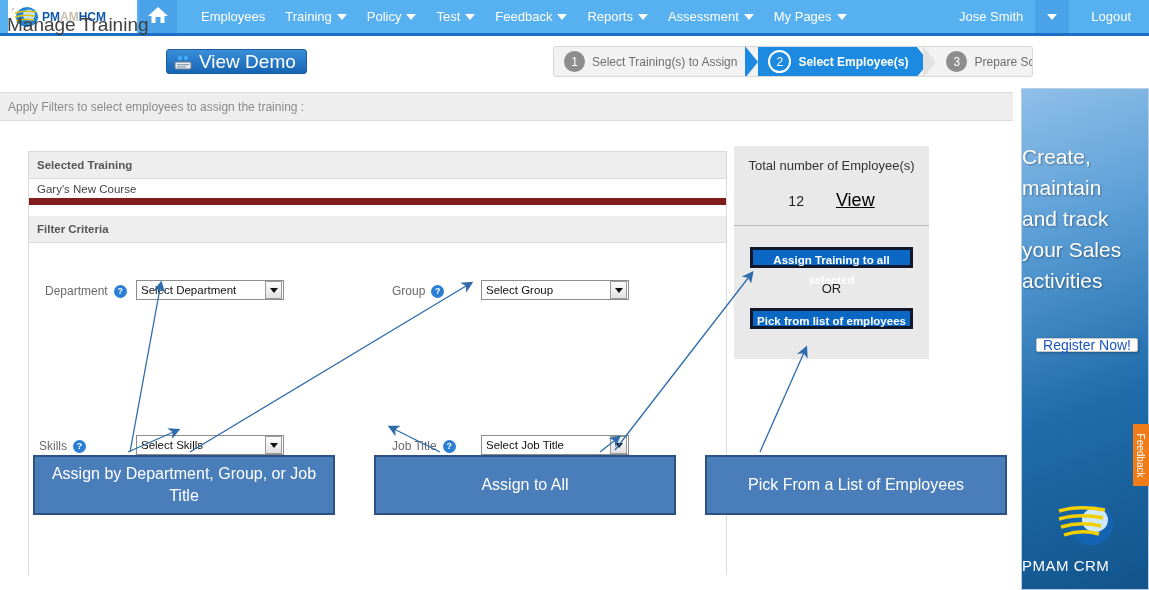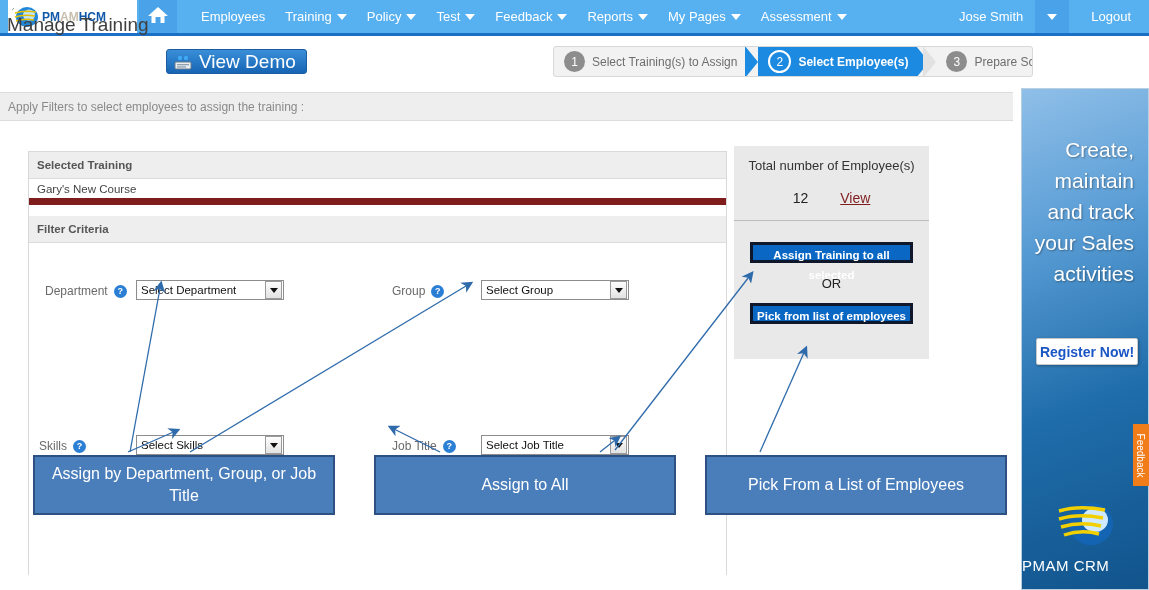--- a/index.html
+++ b/index.html
@@ -155,21 +155,21 @@
   .summary-title {
     text-align: center; font-size: 13px; color: #333; padding-top: 12px;
   }
   .summary-count-row {
     display: flex; align-items: center; justify-content: center;
     gap: 32px; margin-top: 17px; padding-bottom: 14px;
     border-bottom: 1px solid #bdbdbd;
   }
   .summary-count { font-size: 14px; color: #222; }
   .summary-view {
-    font-size: 14px; color: #7f1d1d; text-decoration: underline; cursor: pointer;
+    font-size: 18px; color: #000000; text-decoration: underline; cursor: pointer;
   }
   .sbtn {
     display: block; margin: 0 auto; background: #0a68c4;
     color: #fff; font-size: 11.5px; font-weight: bold;
     text-align: center; cursor: pointer; border: 3px solid #0f172a;
     line-height: 20px; height: 21px;
   }
   .sbtn-assign { width: 163px; margin-top: 21px; }
   .sbtn-pick { width: 163px; margin-top: 0px; }
   .or-text { text-align: center; font-size: 13px; color: #222; margin: 13px 0 12px; }
@@ -182,31 +182,30 @@
     padding: 0 8px;
   }
 
   
   .ad {
     position: absolute; left: 1021px; top: 88px; width: 128px; height: 502px;
     background: linear-gradient(160deg,#8fbfe8 0%, #5b9ed6 28%, #1f6dab 62%, #12548c 100%);
     border: 1px solid #b9cfe2;
   }
   .ad-text {
-    position: absolute; left: 0; top: 45px; width: 112px;
-    text-align: right; color: #ffffff; font-size: 21px; line-height: 31px;
+    position: absolute; left: 0; top: 52px; width: 112px;
+    text-align: left; color: #ffffff; font-size: 21px; line-height: 31px;
     text-shadow: 1px 1px 2px rgba(0,0,0,.35);
   }
   .ad-btn {
-    position: absolute; left: 14px; top: 249px; width: 102px; height: 27px;
+    position: absolute; left: 14px; top: 249px; width: 102px; height: 14px;
     background: #ffffff; border: 1px solid #c8c8c8; border-radius: 2px;
     color: #1a56c4; font-size: 14px; display: flex;
     align-items: center; justify-content: center; cursor: pointer;
     box-shadow: 1px 1px 3px rgba(0,0,0,.3);
-    font-weight: bold;
   }
   .ad-globe { position: absolute; left: 33px; top: 410px; width: 62px; height: 52px; }
   .ad-brand {
     position: absolute; left: 0; top: 468px; width: 128px; text-align: left;
     color: #ffffff; font-size: 15px; letter-spacing: .5px;
   }
   .feedback-tab {
     position: absolute; left: 1133px; top: 424px; width: 16px; height: 62px;
     background: #f07d1a; color: #fff; font-size: 10px;
     display: flex; align-items: center; justify-content: center; cursor: pointer;
@@ -264,25 +263,25 @@
       </div>
       <div class="nav-item">
         <span>Feedback</span>
         <i class="caret-down"></i>
       </div>
       <div class="nav-item">
         <span>Reports</span>
         <i class="caret-down"></i>
       </div>
       <div class="nav-item">
+        <span>Assessment</span>
+        <i class="caret-down"></i>
+      </div>
+      <div class="nav-item">
         <span>My Pages</span>
-        <i class="caret-down"></i>
-      </div>
-      <div class="nav-item">
-        <span>Assessment</span>
         <i class="caret-down"></i>
       </div>
     </div>
 
     <div class="user-area">
       <div class="user-name">Jose Smith</div>
       <div class="user-caret-box">
         <i class="caret-down"></i>
       </div>
       <div class="logout">Logout</div>

